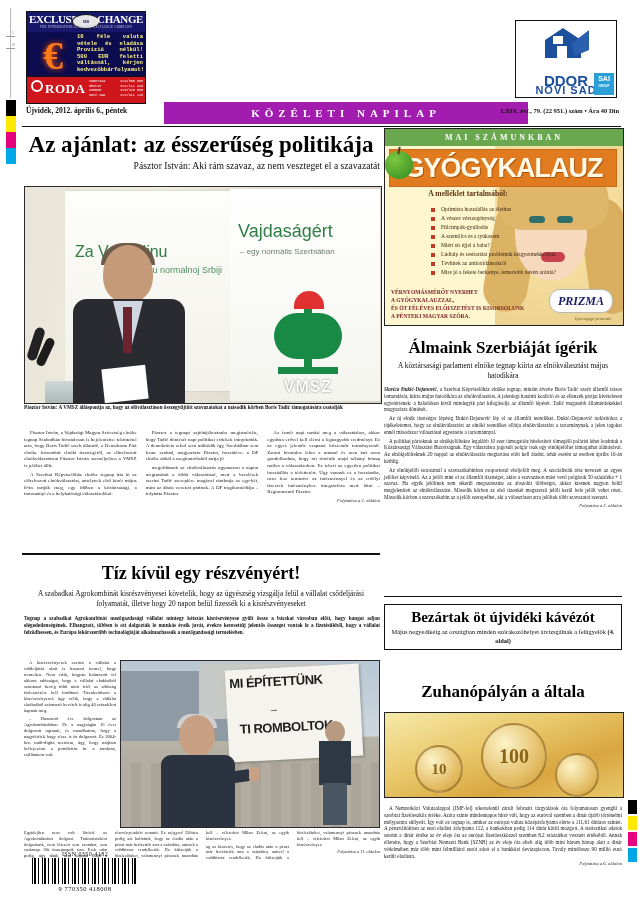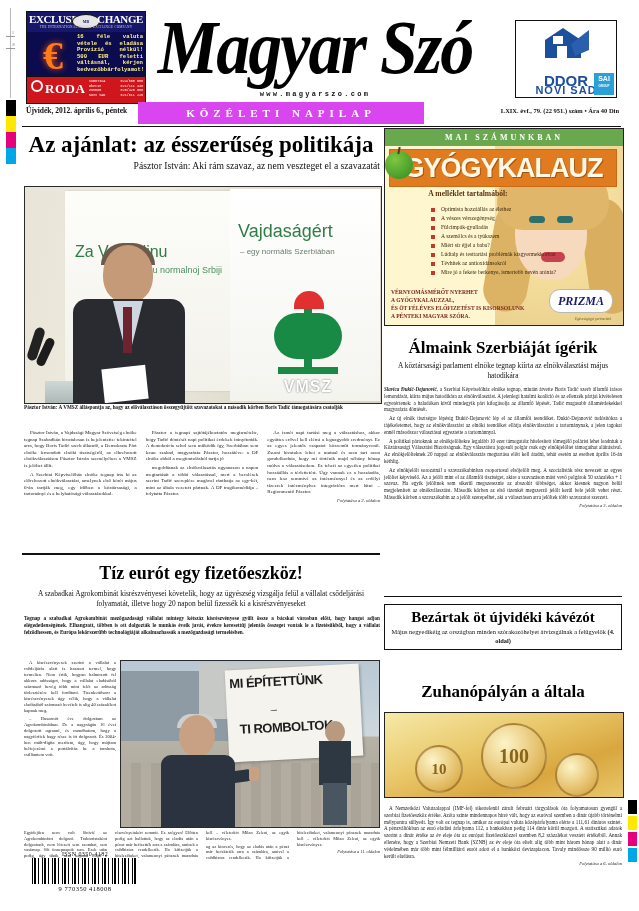--- a/index.html
+++ b/index.html
@@ -44,21 +44,21 @@
   
   .ddor{position:absolute;right:22px;top:20px;width:100px;height:76px;border:1px solid #111;background:#fff;}
   .ddor-mark{position:absolute;left:50%;top:5px;transform:translateX(-50%);width:50px;height:36px;}
   .ddor-name{position:absolute;left:0;bottom:9px;width:100%;text-align:center;font-family:"Liberation Sans",sans-serif;font-weight:bold;font-size:15px;color:#1c4f9c;letter-spacing:0px;line-height:15px;}
   .ddor-city{position:absolute;left:0;bottom:1px;width:100%;text-align:center;font-family:"Liberation Sans",sans-serif;font-weight:bold;font-size:11px;color:#1c4f9c;letter-spacing:1px;}
   .sai{position:absolute;right:2px;bottom:2px;width:20px;height:22px;background:#2b9fd8;}
   .sai span{display:block;font-family:"Liberation Sans",sans-serif;font-size:7px;color:#fff;font-weight:bold;text-align:center;line-height:11px;}
   .sai .small{font-size:3px;line-height:4px;}
 
   
-  .greenbar{position:absolute;left:138px;top:102px;width:286px;height:22px;background:#d946ef;}
+  .greenbar{position:absolute;left:164px;top:102px;width:364px;height:22px;background:#a21caf;}
   .greenbar .lbl{color:#fff;font-family:"Liberation Serif",serif;font-weight:bold;font-size:11px;letter-spacing:5px;text-align:center;line-height:22px;}
   .dateline{position:absolute;left:26px;top:106px;font-size:7.5px;color:#111;font-weight:bold;}
   .issueline{position:absolute;right:20px;top:107px;font-size:6.5px;color:#111;font-weight:bold;}
   .rule-top{position:absolute;left:22px;right:18px;top:126px;height:1px;background:#111;}
 
   
   .lead-head{position:absolute;left:22px;top:132px;width:358px;text-align:center;
     font-size:23px;font-weight:bold;line-height:26px;color:#000;}
   .lead-sub{position:absolute;left:22px;top:160px;width:358px;text-align:right;font-size:9.6px;color:#111;}
 
@@ -260,24 +260,20 @@
             <span>025/420 000</span>
           </div>
           <div class="r">
             <span>NOVI SAD</span>
             <span>021/611 220</span>
           </div>
         </div>
     </div>
   </div>
 
-  <div class="masthead">
-    <div class="mast-title">Magyar Szó</div>
-    <div class="mast-url">www.magyarszo.com</div>
-  </div>
 
   <div class="ddor">
     <svg class="ddor-mark" viewBox="0 0 50 36">
       <path d="M4 14 L22 2 L40 14 L40 32 L26 32 L26 20 L16 20 L16 32 L4 32 Z" fill="#1c4f9c"></path>
       <path d="M30 18 L48 4 L48 24 L34 30 Z" fill="#2a5fae"></path>
       <rect x="12" y="10" width="10" height="8" fill="#fff"></rect>
     </svg>
     <div class="ddor-name">DDOR</div>
     <div class="ddor-city">NOVI SAD</div>
     <div class="sai">
@@ -332,21 +328,21 @@
     <p>Pásztor István, a Vajdasági Magyar Szövetség elnöke tegnap Szabadkán hivatalosan is bejelentette: tekintettel arra, hogy Boris Tadić szerb államfő, a Demokrata Párt elnöke lemondott elnöki tisztségéről, az elbrehozott elnökválasztáson Pásztor István személyében a VMSZ is jelöltet állít.</p>
     <p>A Szerbiai Képviselőház elnöke tegnap írta ki az előrehozott elnökválasztást, amelynek első körét május 6-án tartják meg, egy időben a köztársasági, a tartományi és a helyhatósági választásokkal.</p>
     <p>Pásztor a tegnapi sajtótájékoztatón megismételte, hogy Tadić döntését napi politikai érdekek irányították. A demokrácia sehol sem működik így, Szerbiában sem lenne szabad, magyarázta Pásztor, hozzátéve: a DP elnöke abból a megfontolásból tartja jó</p>
     <p>megoldásnak az elnökválasztás ugyanazon a napon megtartását a többi választással, mert a becslések szerint Tadić szereplése magával ránthatja az egy-két, mint az általa vezetett pártnak. A DP tragikomédiája – folytatta Pásztor.</p>
     <p>Az ismét napi tartási meg a választáshoz, akkor együttes erővel kell elérni a legnagyobb eredményt. Ez az egyes jelentős csapatot közreműt tormányvonil. Zsuzsi hivatalos lehet a mutual és nem tart azon gondolkodnia, hogy mi történik majd néhány hónap múlva a választásokon. Ez teheti az egyetlen politikai hozzáállás a térlettetést. Úgy vannak ez a hozzáadás, nem lesz semmivé az intézménnyel és az erdélyi tízezrek intézményhez integrációra mert látni – Regionmentő Pásztor.</p>
     <p class="cont">Folytatása a 2. oldalon</p>
   </div>
 
   <div class="rule-mid" style="top:553px"></div>
 
-  <div class="a2-head">Tíz eurót egy fizetőeszköz!</div>
+  <div class="a2-head">Tíz kívül egy részvényért!</div>
   <div class="a2-sub">A szabadkai Agrokombinát kisrészvényesei követelik, hogy az ügyészség vizsgálja felül a vállalat csődeljárási folyamatát, illetve hogy 20 napon belül fizessék ki a kisrészvényeseket</div>
   <div class="a2-lead">Tegnap a szabadkai Agrokombinát mezőgazdasági vállalat mintegy kétszáz kisrészvényese gyűlt össze a bácskai városban előtt, hogy hangot adjon elégedetlenségének. Elhangzott, többen is ott dolgozták le munkás éveik javát, évekre keresettüj jelentős összeget vontak le a fizetésükből, hogy a vállalat felződhessen, és Európa lekörszerűbb technológiáját alkalmazhassák a mezőgazdasági termelésben.</div>
 
   <div class="a2-body">
     <p>A kisrészvényesek szerint a vállalat a csődeljárás alatt is hasznot termel, hogy termelien. Nem értik, hogyan halmozott fel akkora adósságot, hogy a vállalat eladásából származó bevég több mint felét az adósság törlesztésére kell fordítani. Tizenkettőszor a kisrészvényesek úgy vélik, hogy a vállalat eladásából származó bevételt is alig 40 százalékot kapnak meg.</p>
     <p>– Huszonöt éve dolgoztam az Agrokombinátban. De a nagyságán 16 évet dolgozott ugranni, és mondhatom, hogy a nagyférfiek hagy része is itt dolgozott. És 2004-ben múlt-digita merítem, úgy, hogy mújtam belfejezémi a portálvitás be a tombota, csillámtem voit.</p>
   </div>
 
   <div class="a2-photo">
     <div class="sky"></div>

